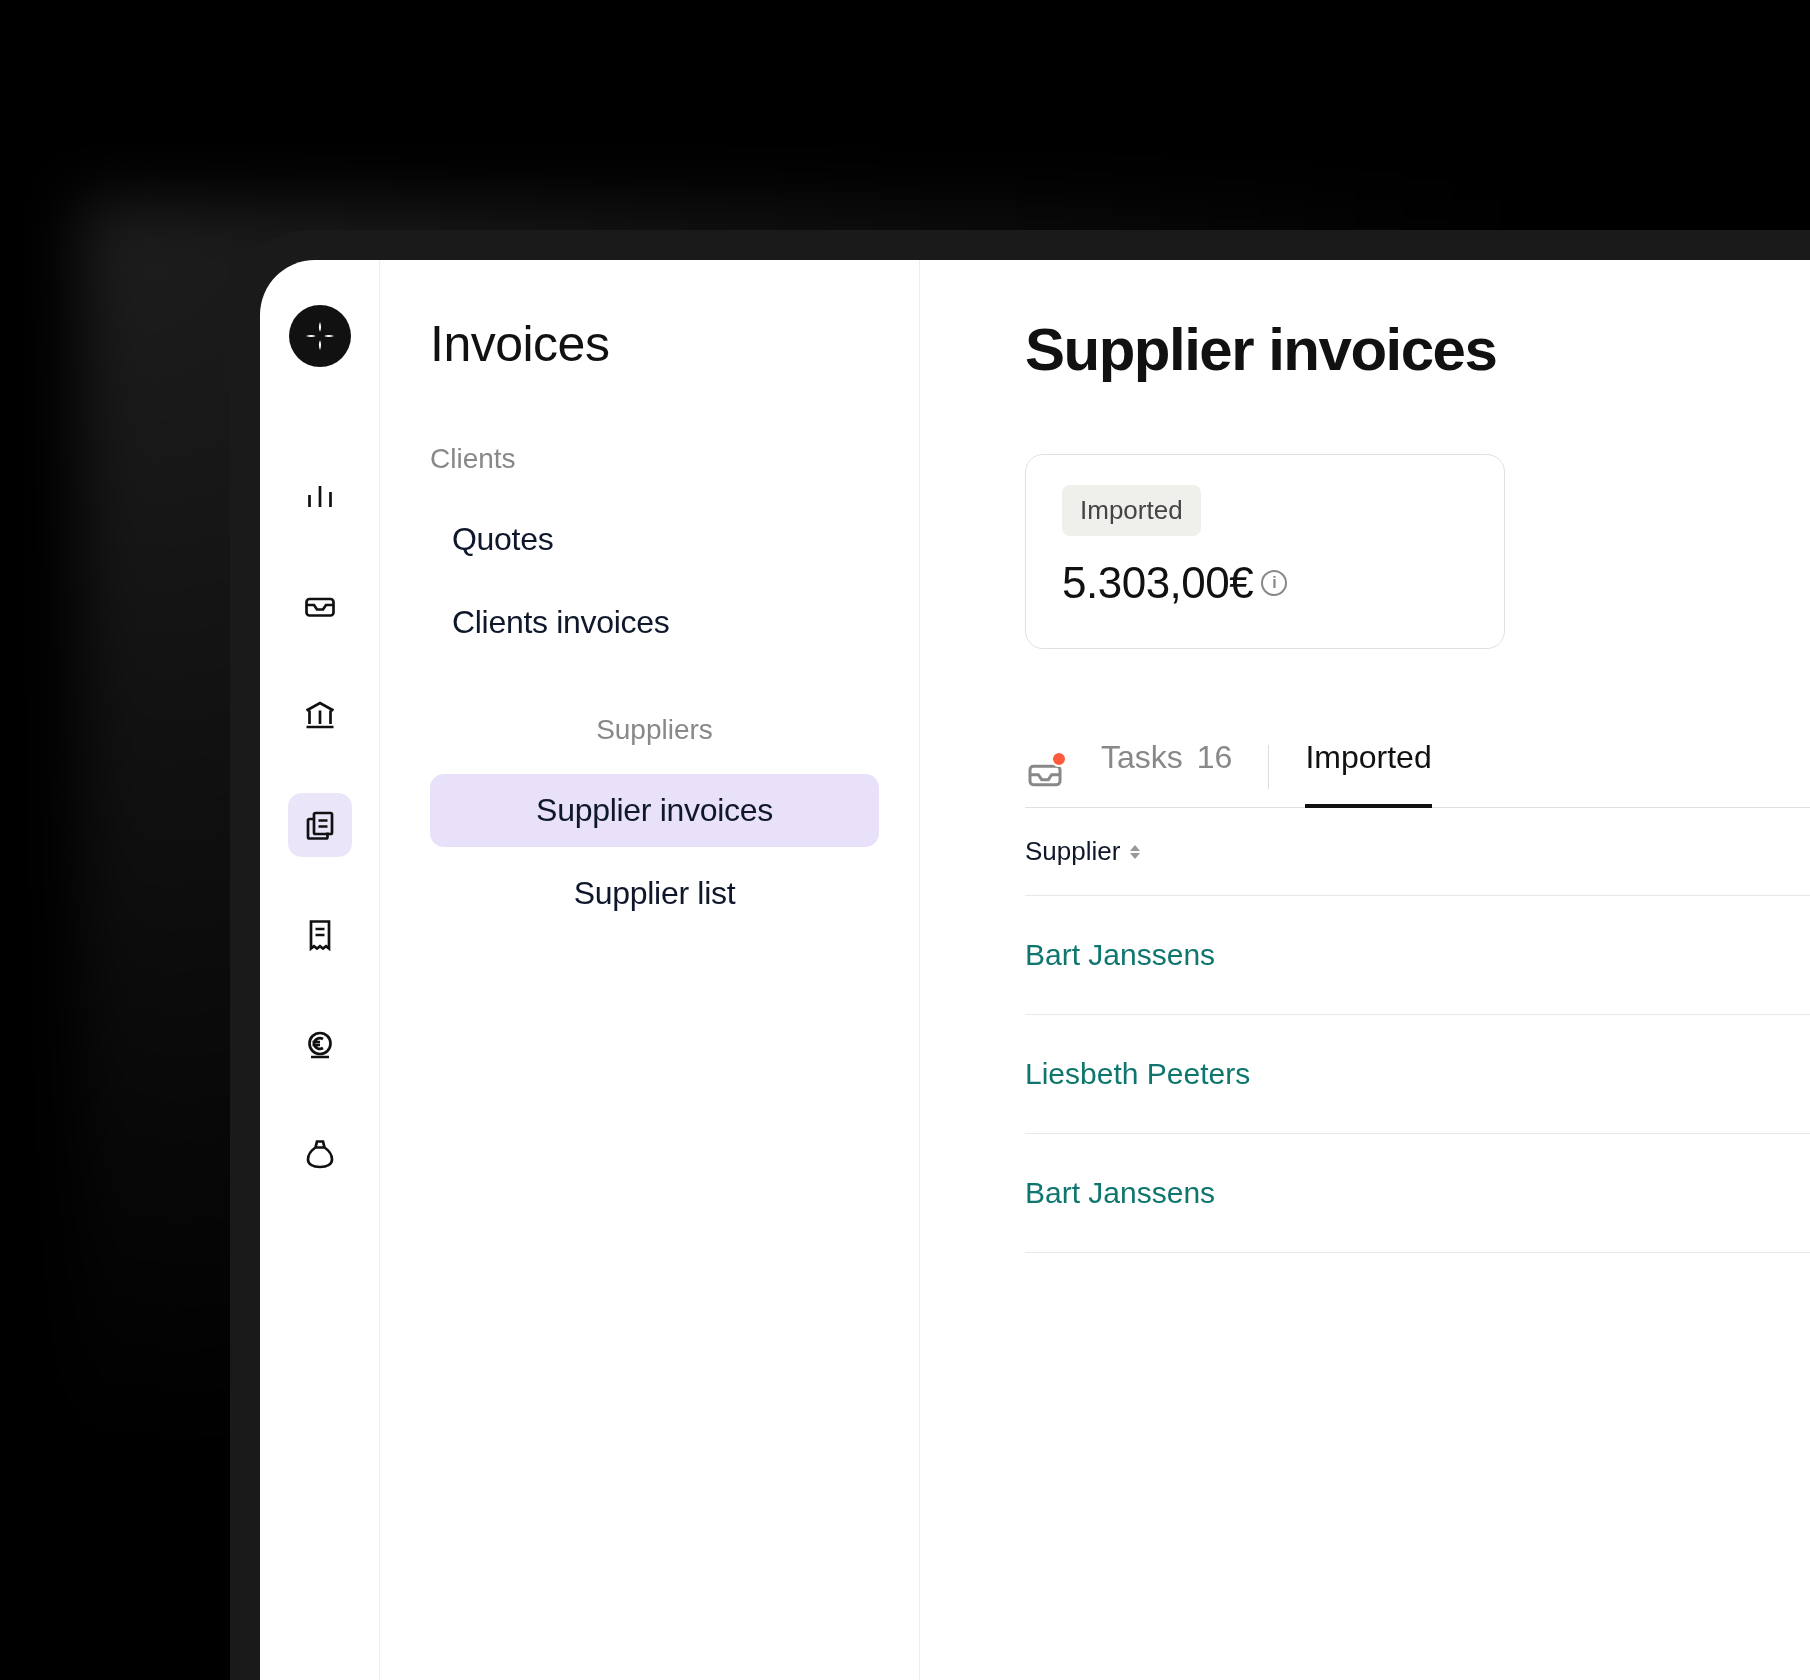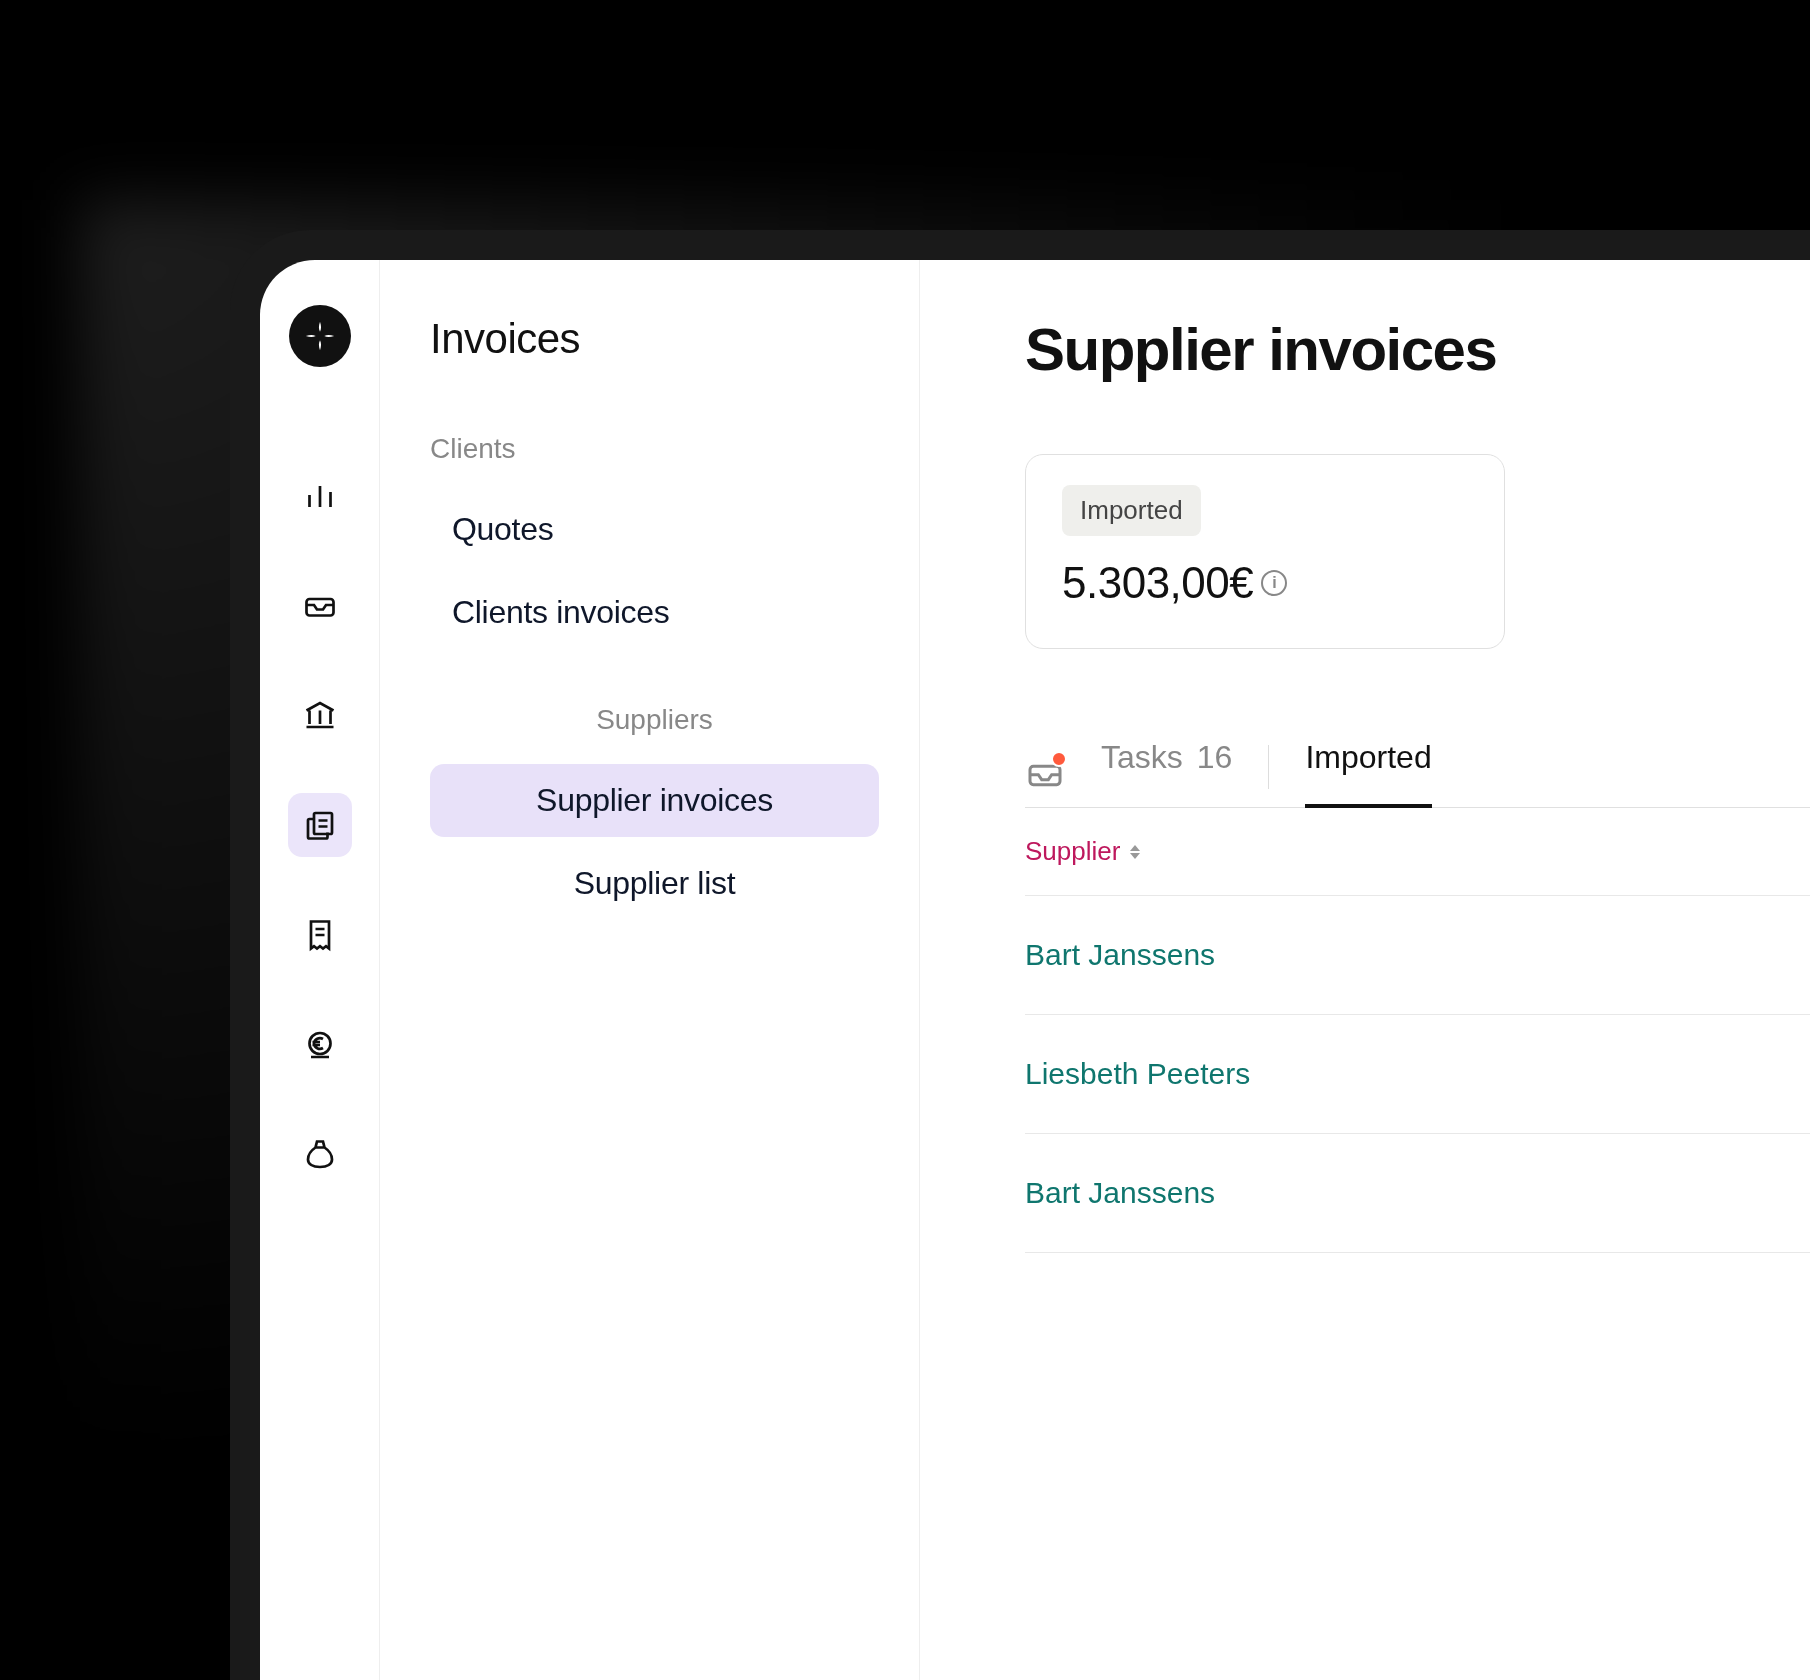--- a/index.html
+++ b/index.html
@@ -72,21 +72,21 @@
       background: #ebe5fa;
     }
     .rail-icon svg { width: 36px; height: 36px; stroke: #111; stroke-width: 1.8; fill: none; }
     
     .secondary-nav {
       width: 540px;
       padding: 55px 40px 0 50px;
       border-right: 1px solid #eee;
     }
     .secondary-nav h1 {
-      font-size: 42px;
+      font-size: 50px;
       font-weight: 500;
       letter-spacing: -0.5px;
       color: #111;
       margin-bottom: 70px;
     }
     .nav-section-label {
       font-size: 28px;
       color: #888;
       font-weight: 400;
       margin-bottom: 28px;
@@ -199,21 +199,21 @@
       margin-bottom: 12px;
     }
     
     .table-header {
       display: flex;
       padding: 28px 0;
       border-bottom: 1px solid #e8e8e8;
     }
     .col-header {
       font-size: 26px;
-      color: #be185d;
+      color: #0f172a;
       display: flex;
       align-items: center;
       gap: 10px;
     }
     .sort-icon {
       display: inline-flex;
       flex-direction: column;
       gap: 2px;
     }
     .sort-icon::before, .sort-icon::after {

